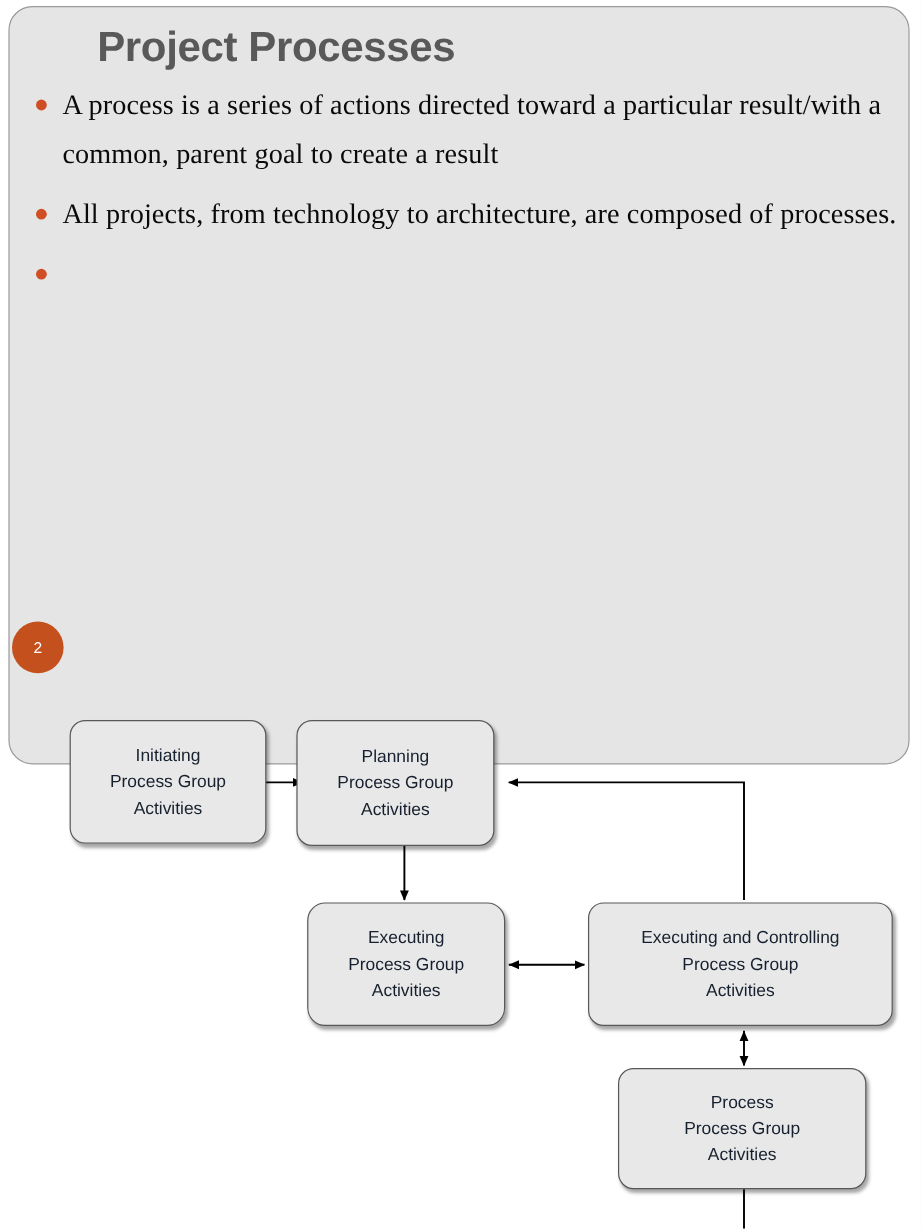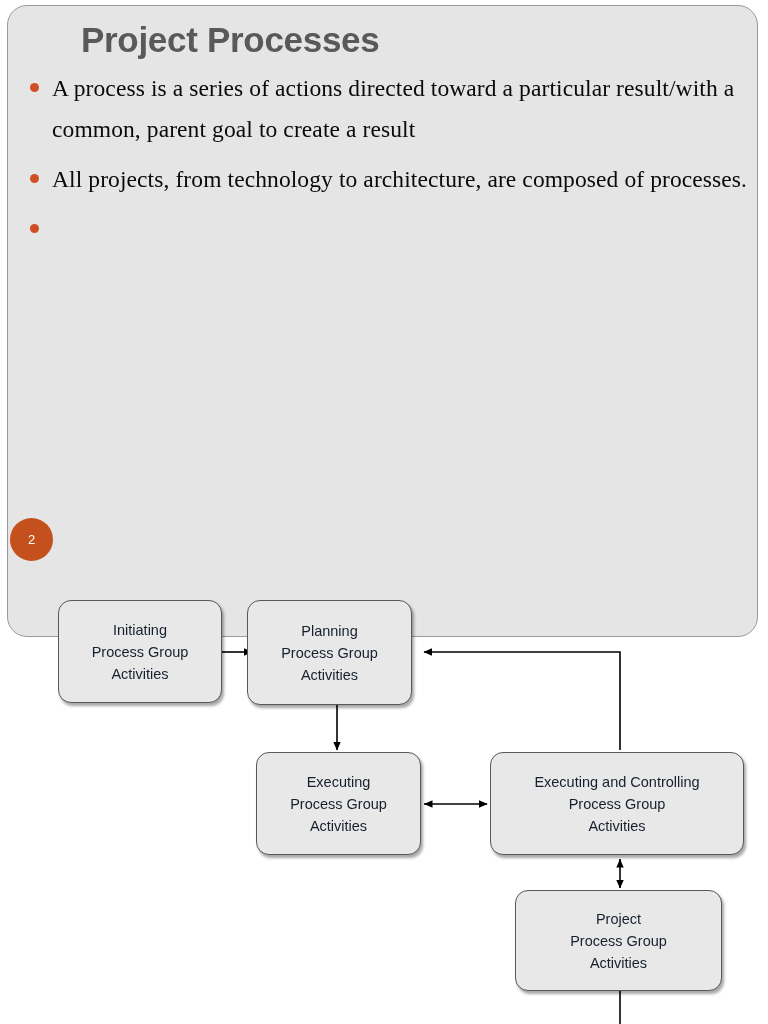--- a/index.html
+++ b/index.html
@@ -171,31 +171,31 @@
     <span class="ln">Process Group</span>
     <span class="ln">Activities</span>
   </div>
 
   <div class="proc-box" style="left:247px; top:20px; width:165px; height:105px;">
     <span class="ln">Planning</span>
     <span class="ln">Process Group</span>
     <span class="ln">Activities</span>
   </div>
 
-  <div class="proc-box" style="left:256px; top:172px; width:165px; height:103px;">
+  <div class="proc-box" style="left:256px; top:172px; width:165px; height:103px;border-radius:15px;">
     <span class="ln">Executing</span>
     <span class="ln">Process Group</span>
     <span class="ln">Activities</span>
   </div>
 
   <div class="proc-box" style="left:490px; top:172px; width:254px; height:103px;">
     <span class="ln">Executing and Controlling</span>
     <span class="ln">Process Group</span>
     <span class="ln">Activities</span>
   </div>
 
   <div class="proc-box" style="left:515px; top:310px; width:207px; height:101px;">
-    <span class="ln">Project</span>
+    <span class="ln">Process</span>
     <span class="ln">Process Group</span>
     <span class="ln">Activities</span>
   </div>
 
 </div>
 
 </body></html>

